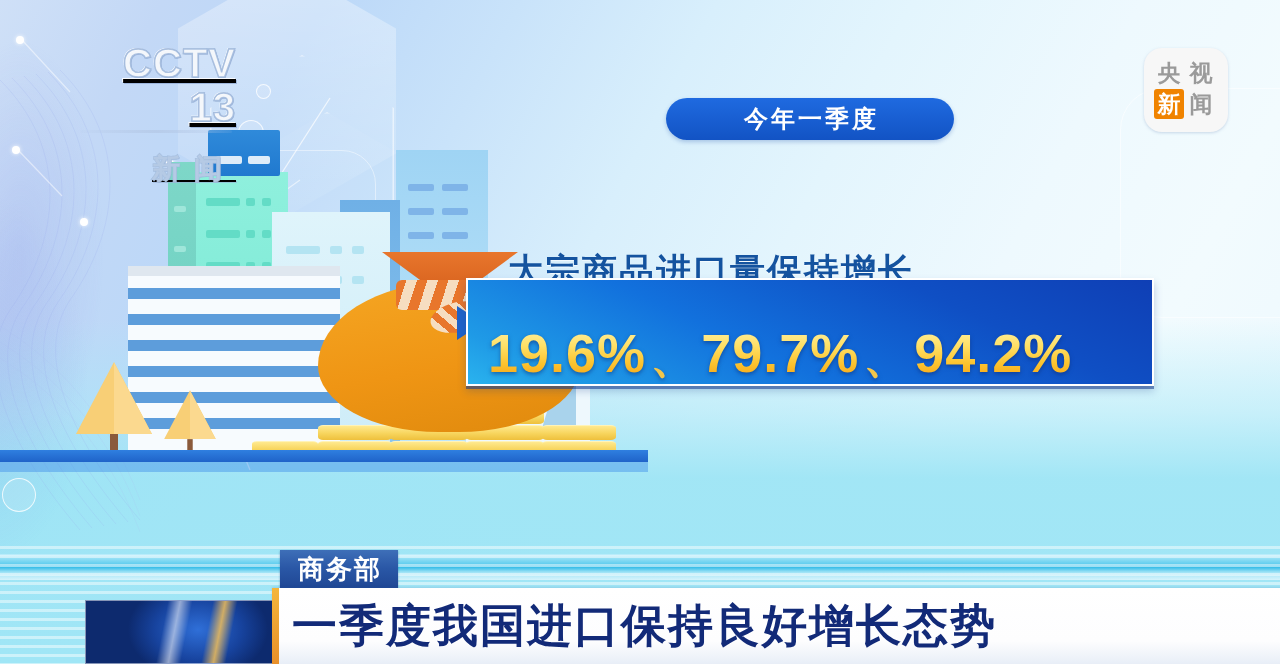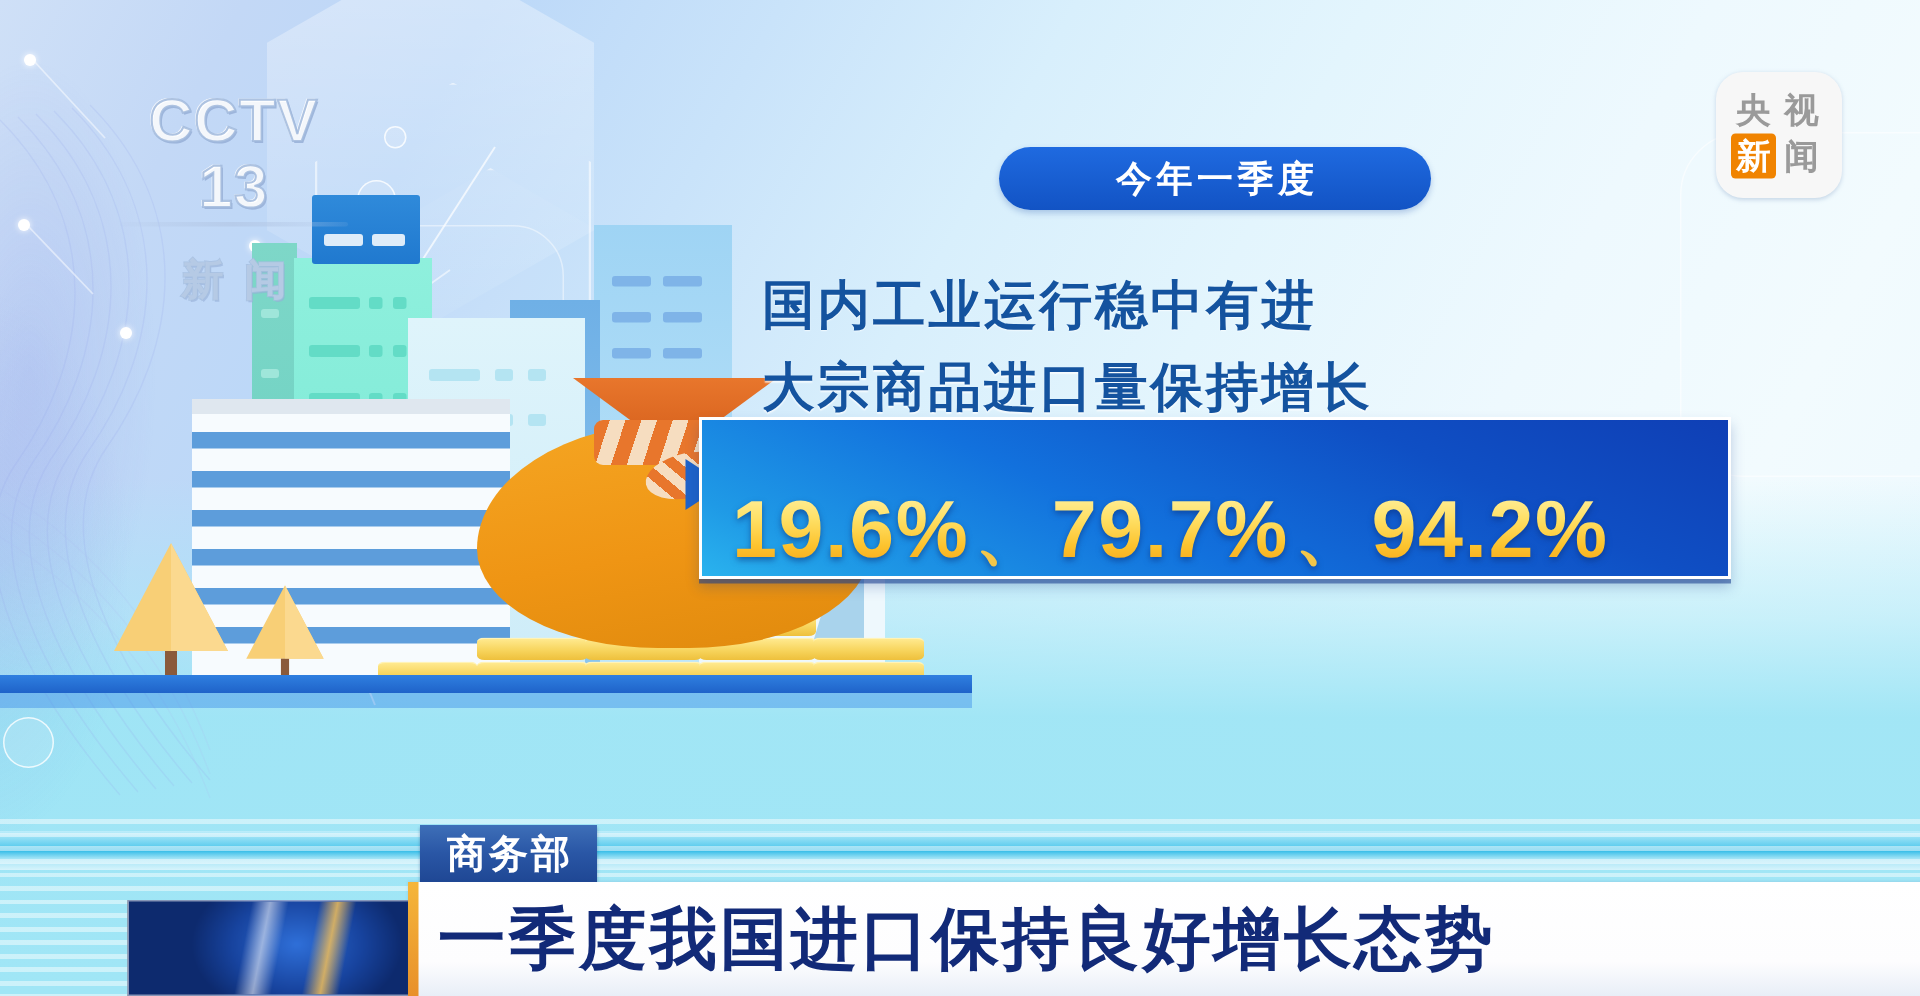--- a/index.html
+++ b/index.html
@@ -126,22 +126,22 @@
   }
   .bagknot {
     position:absolute; left:430px; bottom:228px; width:58px; height:30px;
     background:repeating-linear-gradient(52deg,#e8762c 0 7px,#f6ddc0 7px 14px);
     border-radius:50%;
     transform:rotate(-12deg);
   }
 
   
   .cctv-logo {
-    position:absolute; left:76px; top:59px; width:160px; height:86px;
-    text-align:center; user-select:none;
+    position:absolute; left:76px; top:41px; width:160px; height:86px;
+    text-align:right; user-select:none;text-decoration:underline;
   }
   .cctv-top {
     font-size:40px; font-weight:700; letter-spacing:1px;
     color:rgba(255,255,255,0.88);
     text-shadow:1px 1px 0 rgba(150,175,215,.85), -1px -1px 0 rgba(255,255,255,.9);
     -webkit-text-stroke:1.4px rgba(160,185,220,.85);
     line-height:44px;
   }
   .cctv-under {
     width:152px; height:3px; margin:1px auto 0;
@@ -185,21 +185,21 @@
     text-indent:3px;
   }
 
   
   .line1, .line2 {
     position:absolute; left:508px; font-size:35px; font-weight:700;
     color:#14539f; letter-spacing:2px; white-space:nowrap;
     text-shadow:0 1px 1px rgba(255,255,255,.7);
   }
   .line1 { top:180px; }
-  .line2 { top:235px; }
+  .line2 { top:248px; }
 
   .arrow-mark {
     position:absolute; left:455px; top:300px; width:48px; height:46px;
   }
   .arrow-mark .tri {
     position:absolute; left:2px; top:6px; width:0; height:0;
     border-top:17px solid transparent; border-bottom:17px solid transparent;
     border-left:26px solid #1f63c9;
   }
   .arrow-mark .chev {
@@ -453,21 +453,20 @@
     <div class="ys-row">
       <div class="ys-ch hl">新</div>
       <div class="ys-ch">闻</div>
     </div>
   </div>
 
   <div class="head-pill">
     <span>今年一季度</span>
   </div>
 
-  <div class="line1">国内工业运行稳中有进</div>
   <div class="line2">大宗商品进口量保持增长</div>
 
   <div class="arrow-mark">
     <div class="tri"></div>
     <div class="chev"></div>
   </div>
 
   <div class="banner">
     <div class="banner-l2">
       <span class="pct">19.6%</span><span class="sep">、</span><span class="pct">79.7%</span><span class="sep">、</span><span class="pct">94.2%</span>

